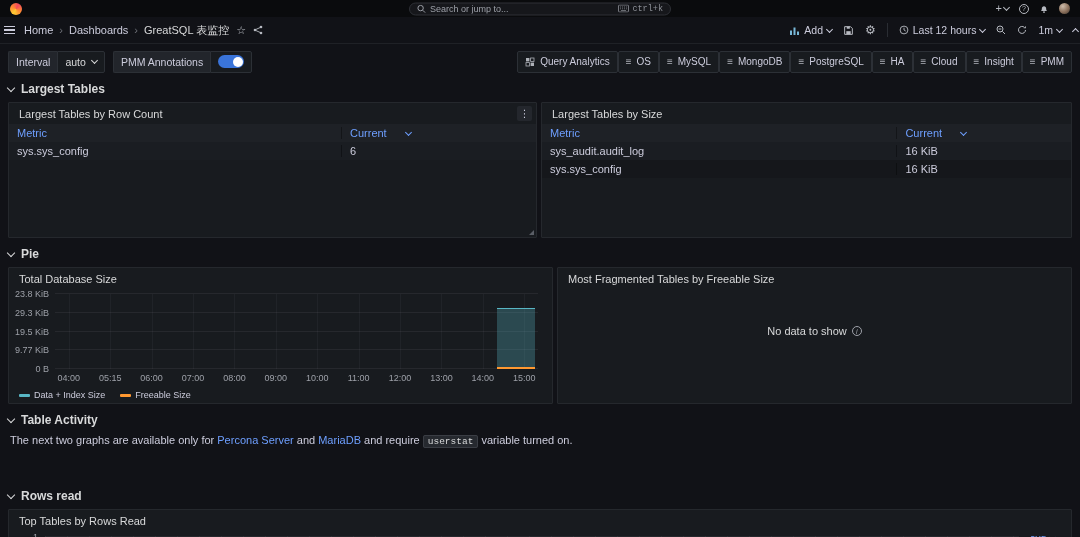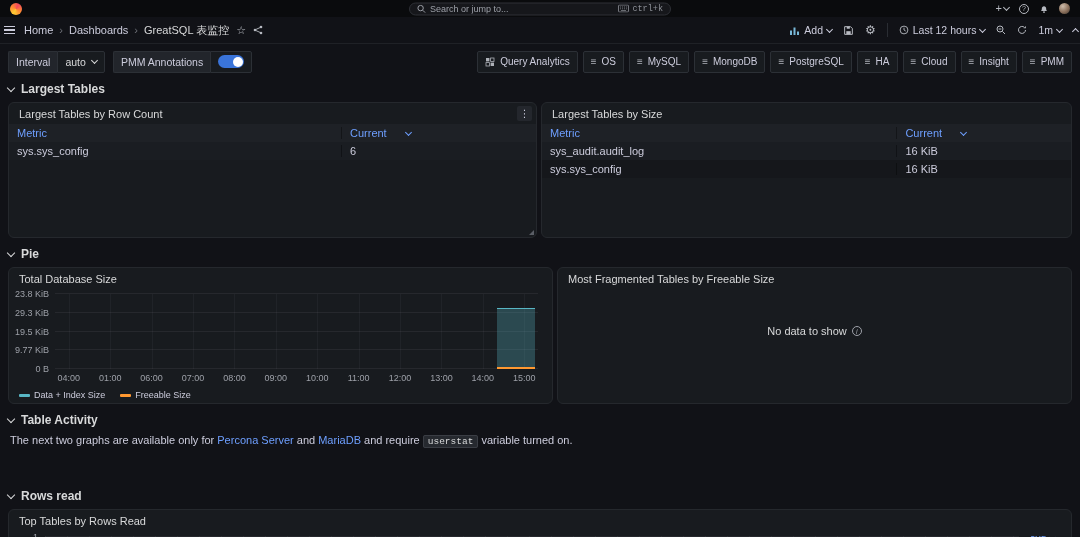--- a/index.html
+++ b/index.html
@@ -49,33 +49,33 @@
   
   .controls { height:32px; display:flex; align-items:center; gap:8px; padding:3px 8px 0; }
   .var { display:flex; height:22px; }
   .var-label { background:#22252b; border:1px solid #2c3036; border-right:none; border-radius:2px 0 0 2px;
                display:flex; align-items:center; padding:0 7px; font-size:10.5px; color:#ccccdc; }
   .var-value { background:#181b1f; border:1px solid #2c3036; border-radius:0 2px 2px 0;
                display:flex; align-items:center; gap:6px; padding:0 7px; font-size:10.5px; color:#d8d9da; cursor:pointer; }
   .toggle { width:26px; height:13px; border-radius:7px; background:#3a74d9; position:relative; cursor:pointer; }
   .toggle::after { content:""; position:absolute; right:1.5px; top:1.5px; width:10px; height:10px;
                    border-radius:50%; background:#fff; }
-  .ctl-right { margin-left:auto; display:flex; align-items:center; gap:5px; }
+  .ctl-right { margin-left:auto; display:flex; align-items:center; }
   .navbtn { height:22px; border:1px solid #2c3036; background:#181b1f; border-radius:2px;
             display:flex; align-items:center; gap:5px; padding:0 7px; font-size:10px; color:#ccccdc; cursor:pointer; }
   .list-ico { font-size:10px; color:#aeb1b8; }
 
   
   .dash { padding:0 8px; }
   .sec-header { display:flex; align-items:center; gap:7px; height:18px; margin:4px 0 4px;
                 font-size:12px; font-weight:bold; color:#d8d9da; cursor:pointer; }
   .sec-chev { display:inline-block; width:6px; height:6px; border-right:1.6px solid #d8d9da;
               border-bottom:1.6px solid #d8d9da; transform:rotate(45deg); margin-top:-3px; }
   .prow { display:flex; gap:4px; }
-  .panel { background:#181b1f; border:1px solid #25282d; border-radius:6px; position:relative; }
+  .panel { background:#181b1f; border:1px solid #25282d; border-radius:1px; position:relative; }
   .panel-title-row { height:21px; display:flex; align-items:center; padding:0 10px; }
   .panel-title { font-size:11px; color:#d8d9da; cursor:pointer; white-space:nowrap; }
   .kebab { position:absolute; right:4px; top:3px; width:15px; height:15px; background:#24272d;
            border-radius:2px; display:flex; align-items:center; justify-content:center;
            color:#ccccdc; font-size:10px; cursor:pointer; }
   .resize-corner { position:absolute; right:2px; bottom:2px; width:0; height:0;
                    border-left:5px solid transparent; border-bottom:5px solid #5a5e66; cursor:nwse-resize; }
 
   
   .gtable { width:100%; font-size:11px; }
@@ -378,21 +378,21 @@
           <div class="ylabel" style="bottom: 25%;">9.77 KiB</div>
           <div class="hgrid" style="bottom: 50%;"></div>
           <div class="ylabel" style="bottom: 50%;">19.5 KiB</div>
           <div class="hgrid" style="bottom: 75%;"></div>
           <div class="ylabel" style="bottom: 75%;">29.3 KiB</div>
           <div class="hgrid" style="bottom: 100%;"></div>
           <div class="ylabel" style="bottom: 100%;">23.8 KiB</div>
           <div class="vgrid" style="left: 2.85714%;"></div>
           <div class="xlabel" style="left: 2.85714%;">04:00</div>
           <div class="vgrid" style="left: 11.4286%;"></div>
-          <div class="xlabel" style="left: 11.4286%;">01:00</div>
+          <div class="xlabel" style="left: 11.4286%;">05:15</div>
           <div class="vgrid" style="left: 20%;"></div>
           <div class="xlabel" style="left: 20%;">06:00</div>
           <div class="vgrid" style="left: 28.5714%;"></div>
           <div class="xlabel" style="left: 28.5714%;">07:00</div>
           <div class="vgrid" style="left: 37.1429%;"></div>
           <div class="xlabel" style="left: 37.1429%;">08:00</div>
           <div class="vgrid" style="left: 45.7143%;"></div>
           <div class="xlabel" style="left: 45.7143%;">09:00</div>
           <div class="vgrid" style="left: 54.2857%;"></div>
           <div class="xlabel" style="left: 54.2857%;">10:00</div>

